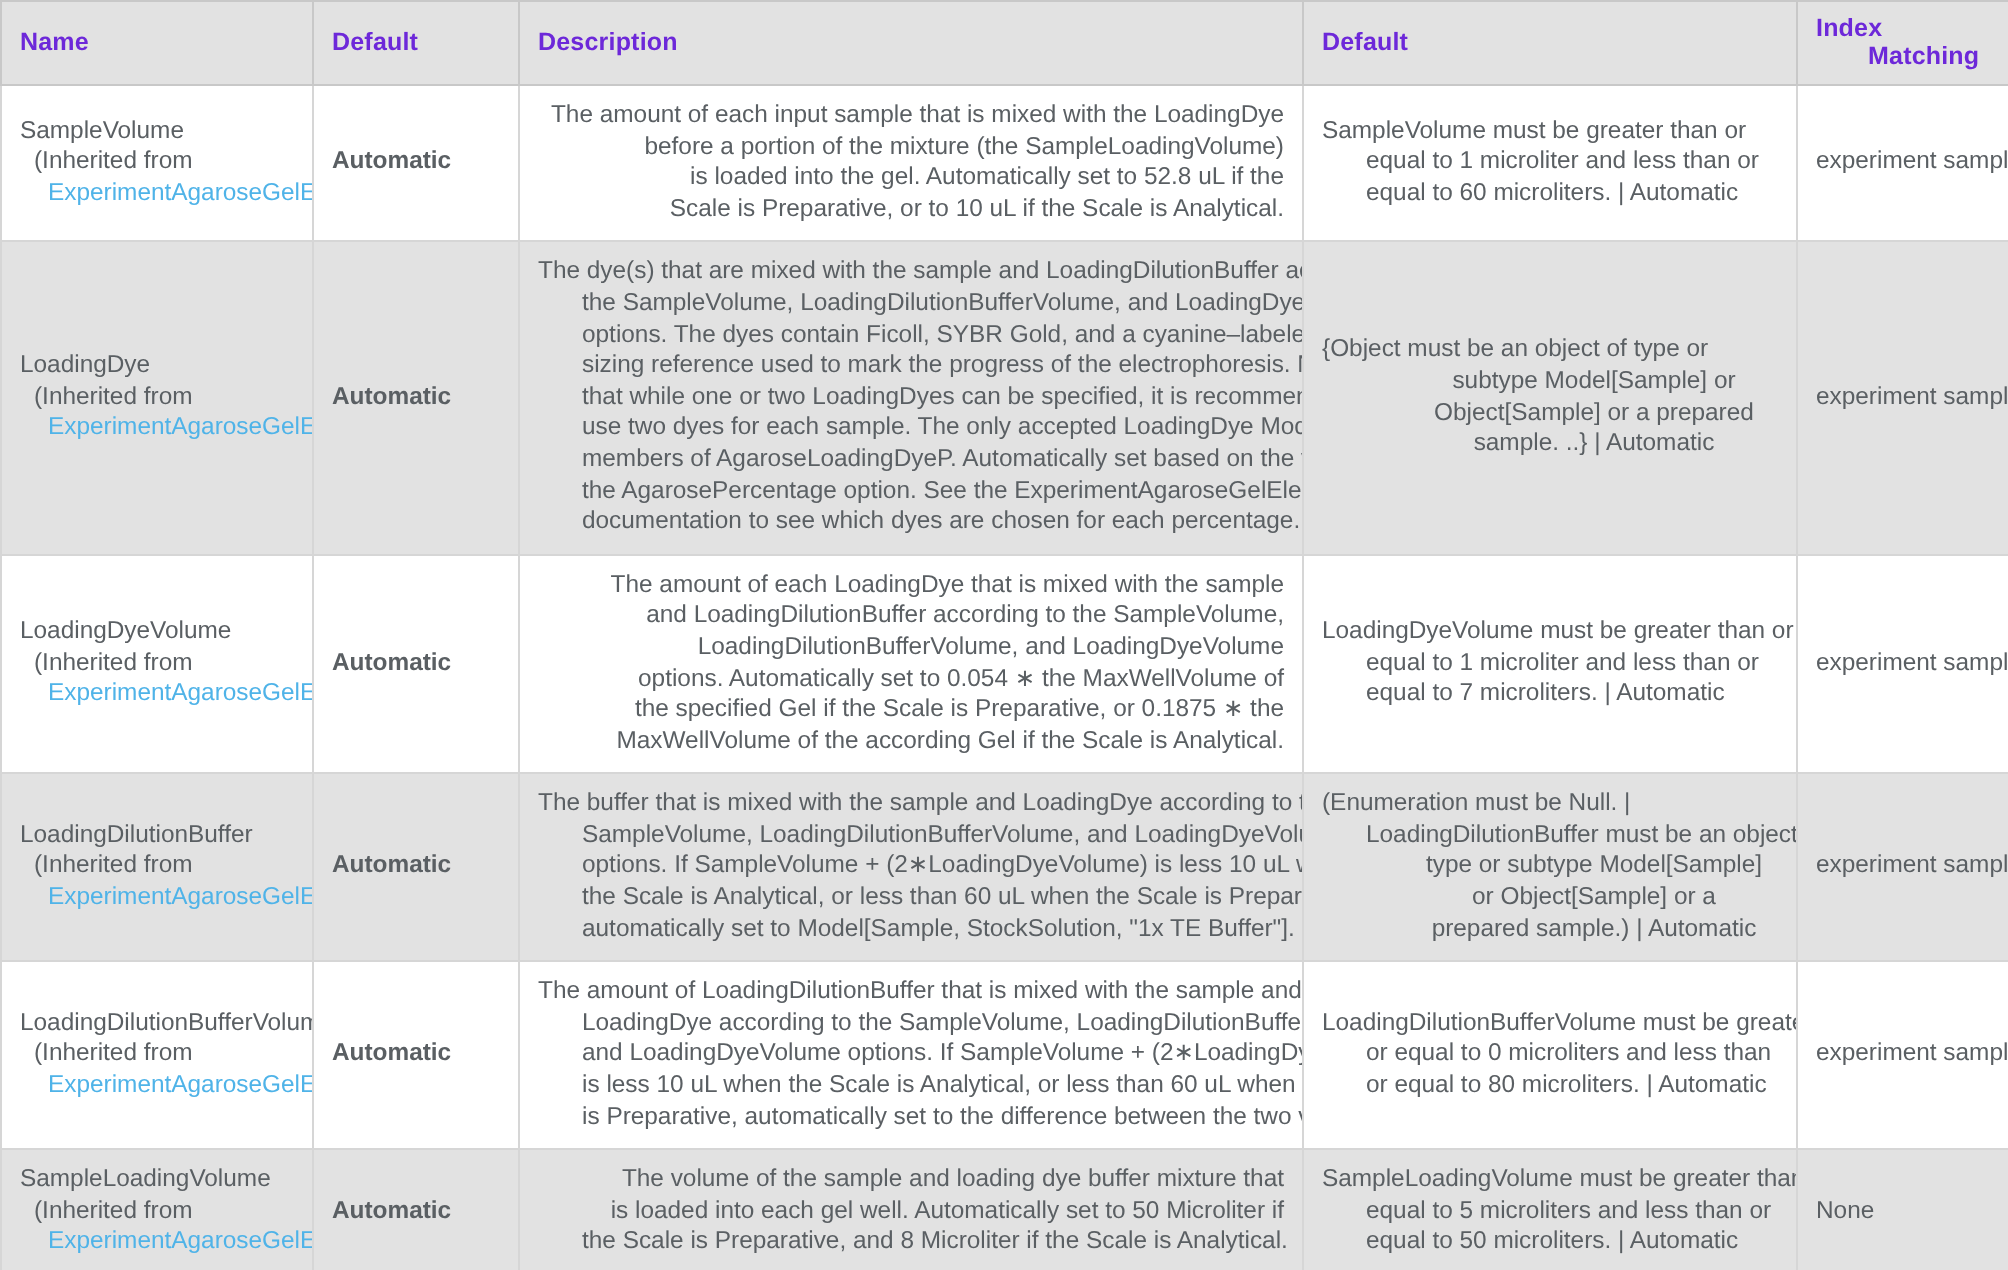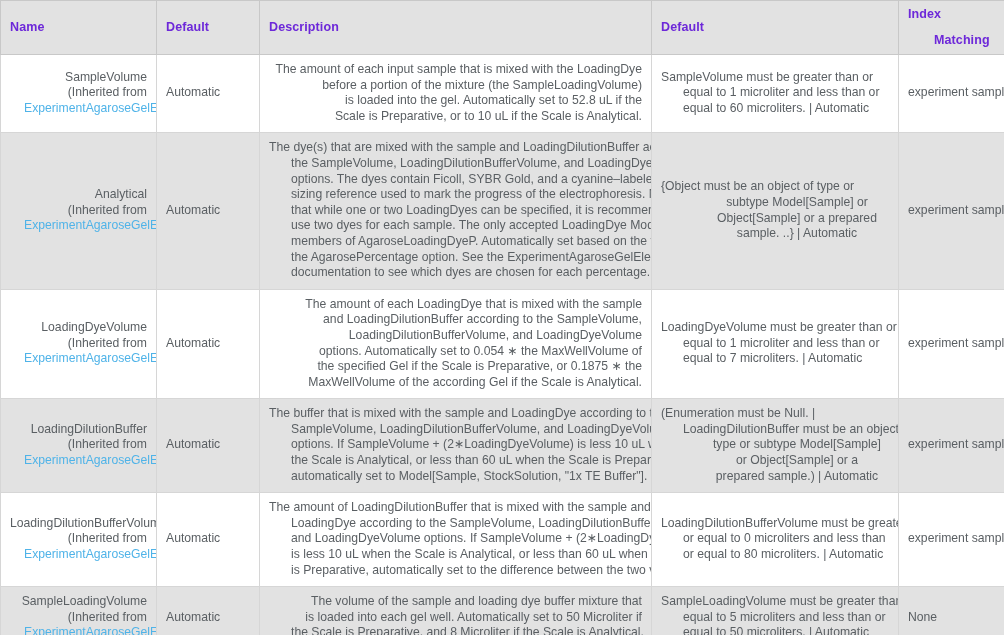--- a/index.html
+++ b/index.html
@@ -39,43 +39,42 @@
     padding: 6px 9px 7px 9px;
     height: 32px;
     box-sizing: border-box;
     letter-spacing: 0.1px;
   }
   thead th:first-child { border-left: 1px solid #c8c8c8; }
 
   thead th .hdr-line2 {
     display: block;
     padding-left: 26px;
-    margin-top: 12px;
   }
 
   tbody td {
     border-left: 1px solid #d6d6d6;
     border-right: 1px solid #d6d6d6;
     border-bottom: 1px solid #d6d6d6;
     border-top: none;
     font-size: 12.2px;
     color: #5a5f63;
     vertical-align: middle;
     padding: 7px 9px 8px 9px;
     box-sizing: border-box;
     line-height: 15.6px;
     overflow: hidden;
     white-space: nowrap;
   }
 
   tbody tr.alt td { background: #e2e2e2; }
   tbody tr:not(.alt) td { background: #ffffff; }
 
-  td.cell-name     { text-align: right; margin-top: 20px; }
-  td.cell-default  { text-align: left; }
+  td.cell-name     { text-align: left; margin-top: 20px; }
+  td.cell-default  { text-align: left; font-weight: bold; }
   td.cell-desc     { text-align: right; }
   td.cell-pattern  { text-align: left; }
   td.cell-index    { text-align: left; }
 
   .wrapline { display: block; }
   .ind1 { padding-left: 22px; }
   .ind2 { padding-left: 44px; text-align: center; }
 
   .name-title { display: block; }
   .name-inherit { display: block; padding-left: 7px; }
@@ -134,21 +133,21 @@
         </td>
         <td class="cell-pattern">
           <span class="wrapline">SampleVolume must be greater than or</span>
           <span class="wrapline ind1">equal to 1 microliter and less than or</span>
           <span class="wrapline ind1">equal to 60 microliters.  | Automatic</span>
         </td>
         <td class="cell-index"><span>experiment samples</span></td>
       </tr>
       <tr class="alt">
         <td class="cell-name">
-          <span class="name-title">Analytical</span>
+          <span class="name-title">LoadingDye</span>
           <span class="name-inherit">(Inherited from</span>
           <a class="name-link" href="#">ExperimentAgaroseGelElectrophoresis)</a>
         </td>
         <td class="cell-default"><span>Automatic</span></td>
         <td class="cell-desc">
           <span class="wrapline">The dye(s) that are mixed with the sample and LoadingDilutionBuffer according to</span>
           <span class="wrapline ind1">the SampleVolume, LoadingDilutionBufferVolume, and LoadingDyeVolume</span>
           <span class="wrapline ind1">options.  The dyes contain Ficoll, SYBR Gold, and a cyanine–labeled DNA</span>
           <span class="wrapline ind1">sizing reference used to mark the progress of the electrophoresis.  Note that</span>
           <span class="wrapline ind1">that while one or two LoadingDyes can be specified, it is recommended to</span>

